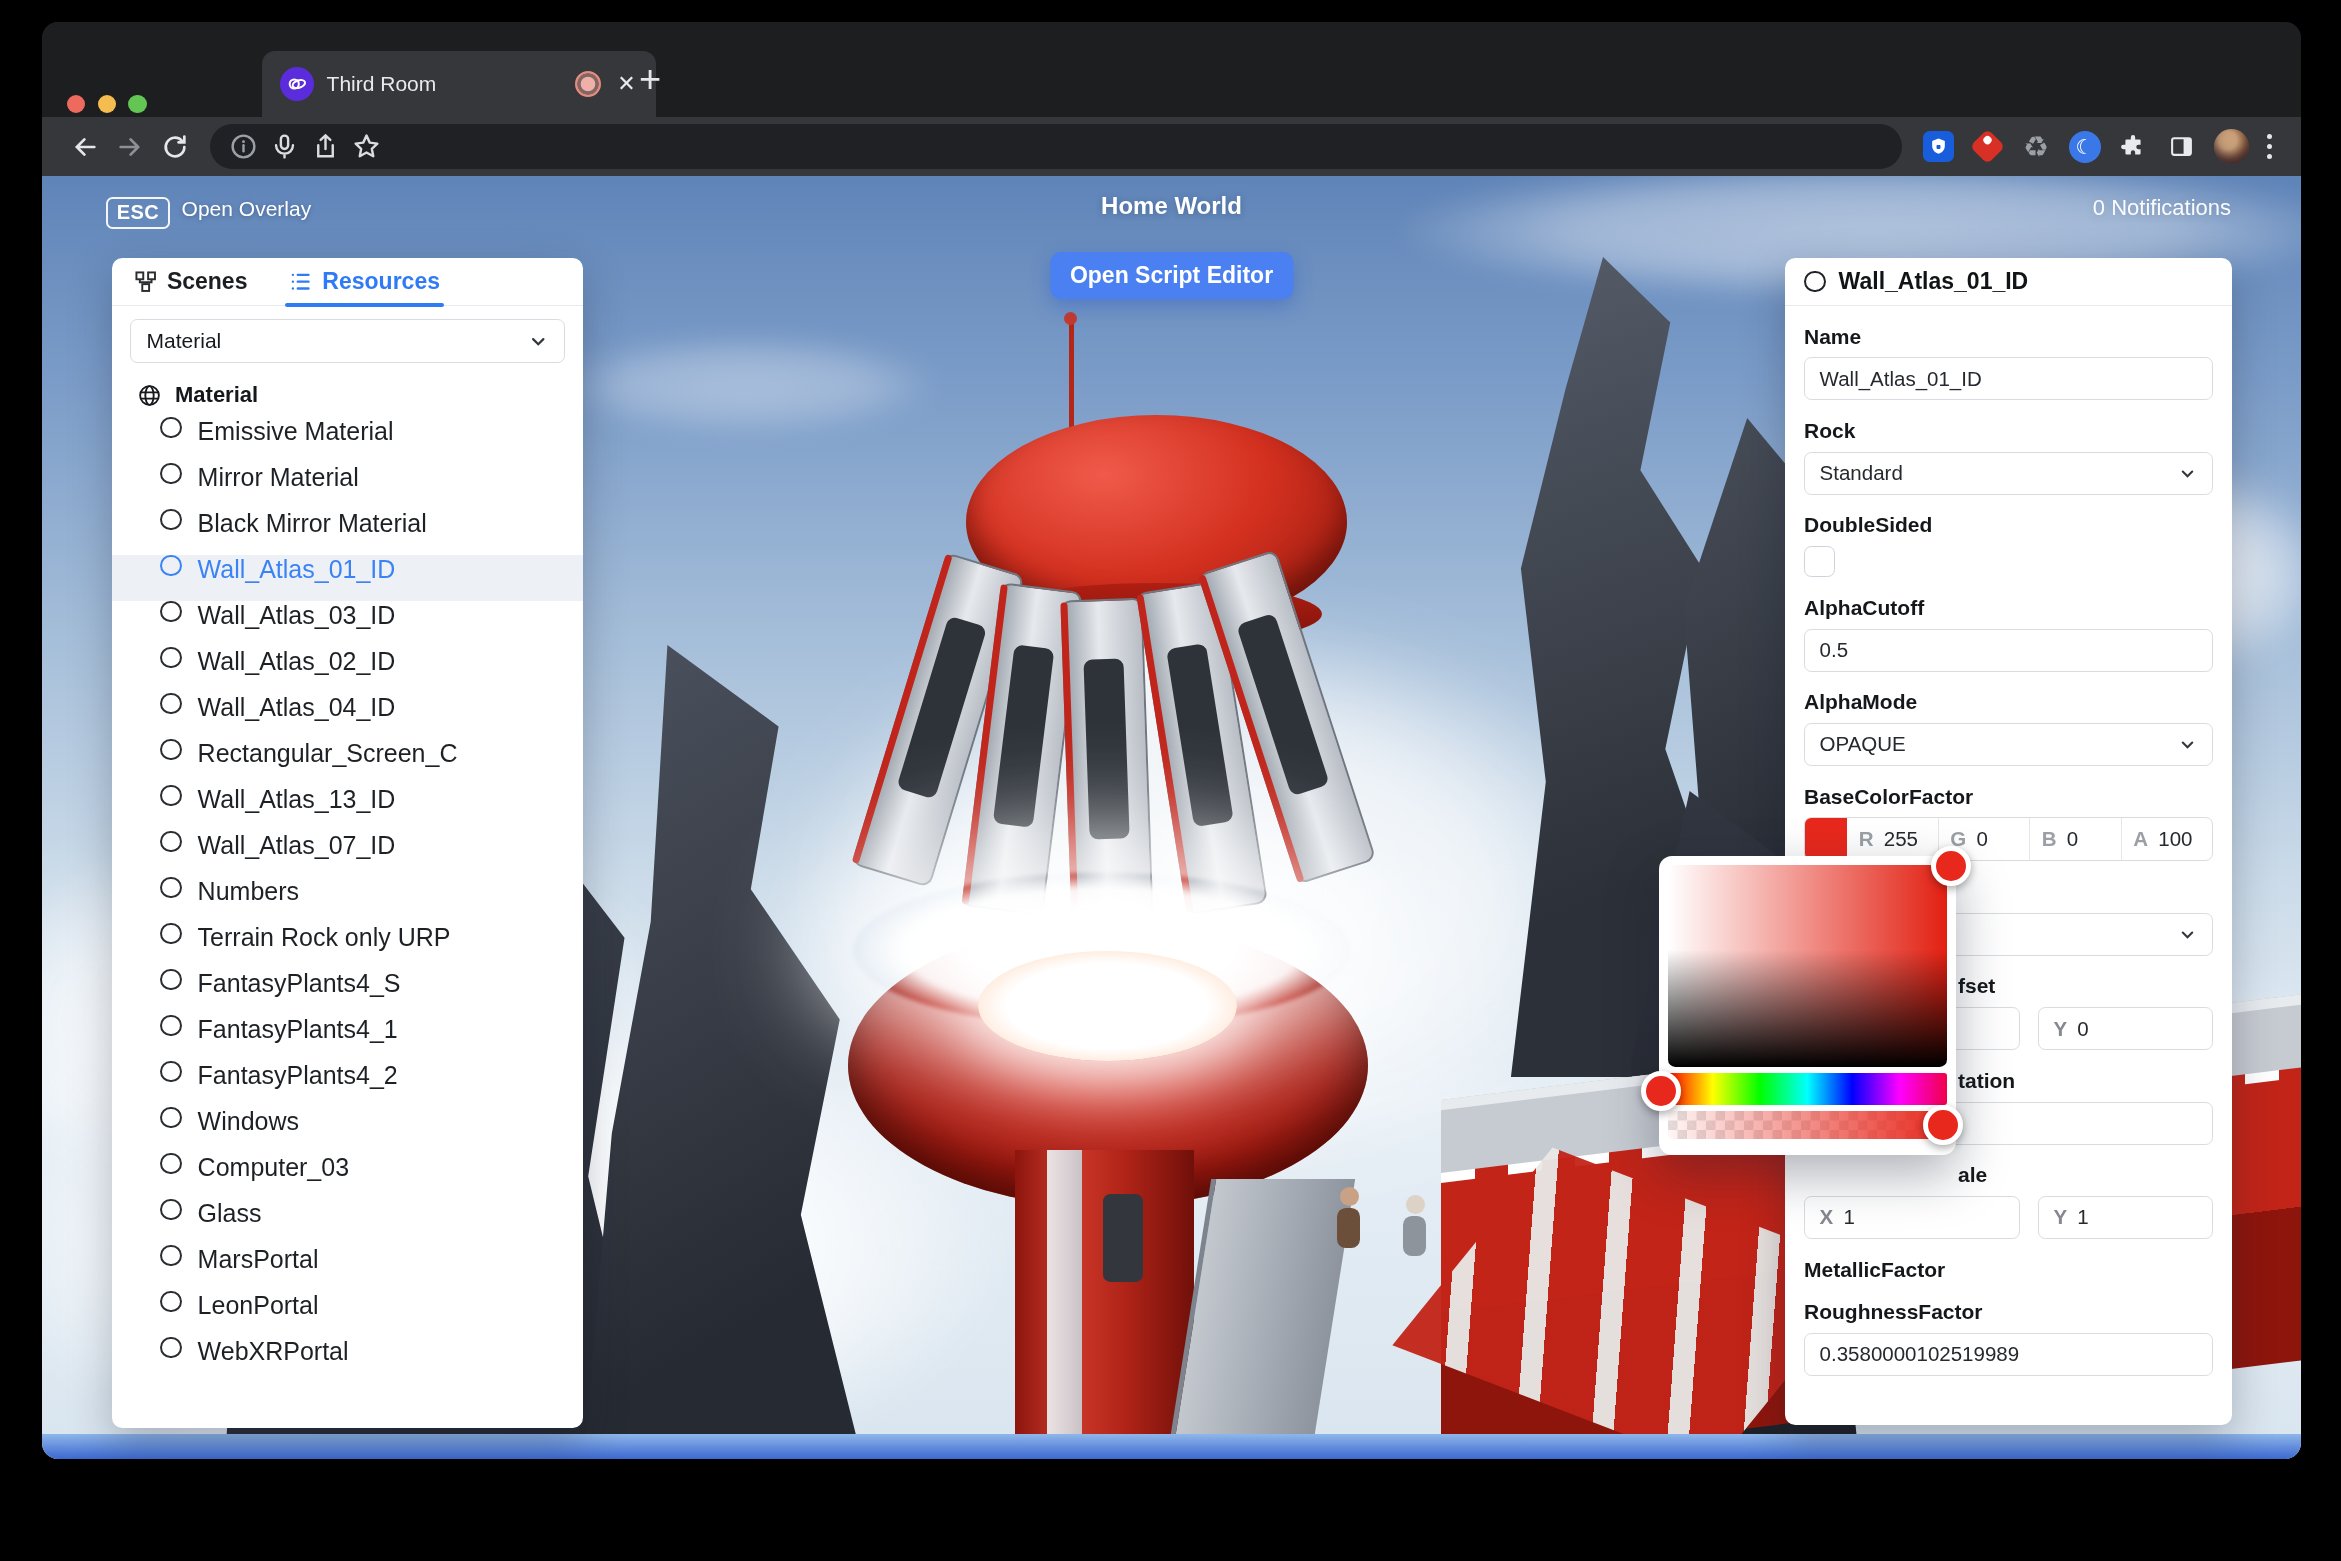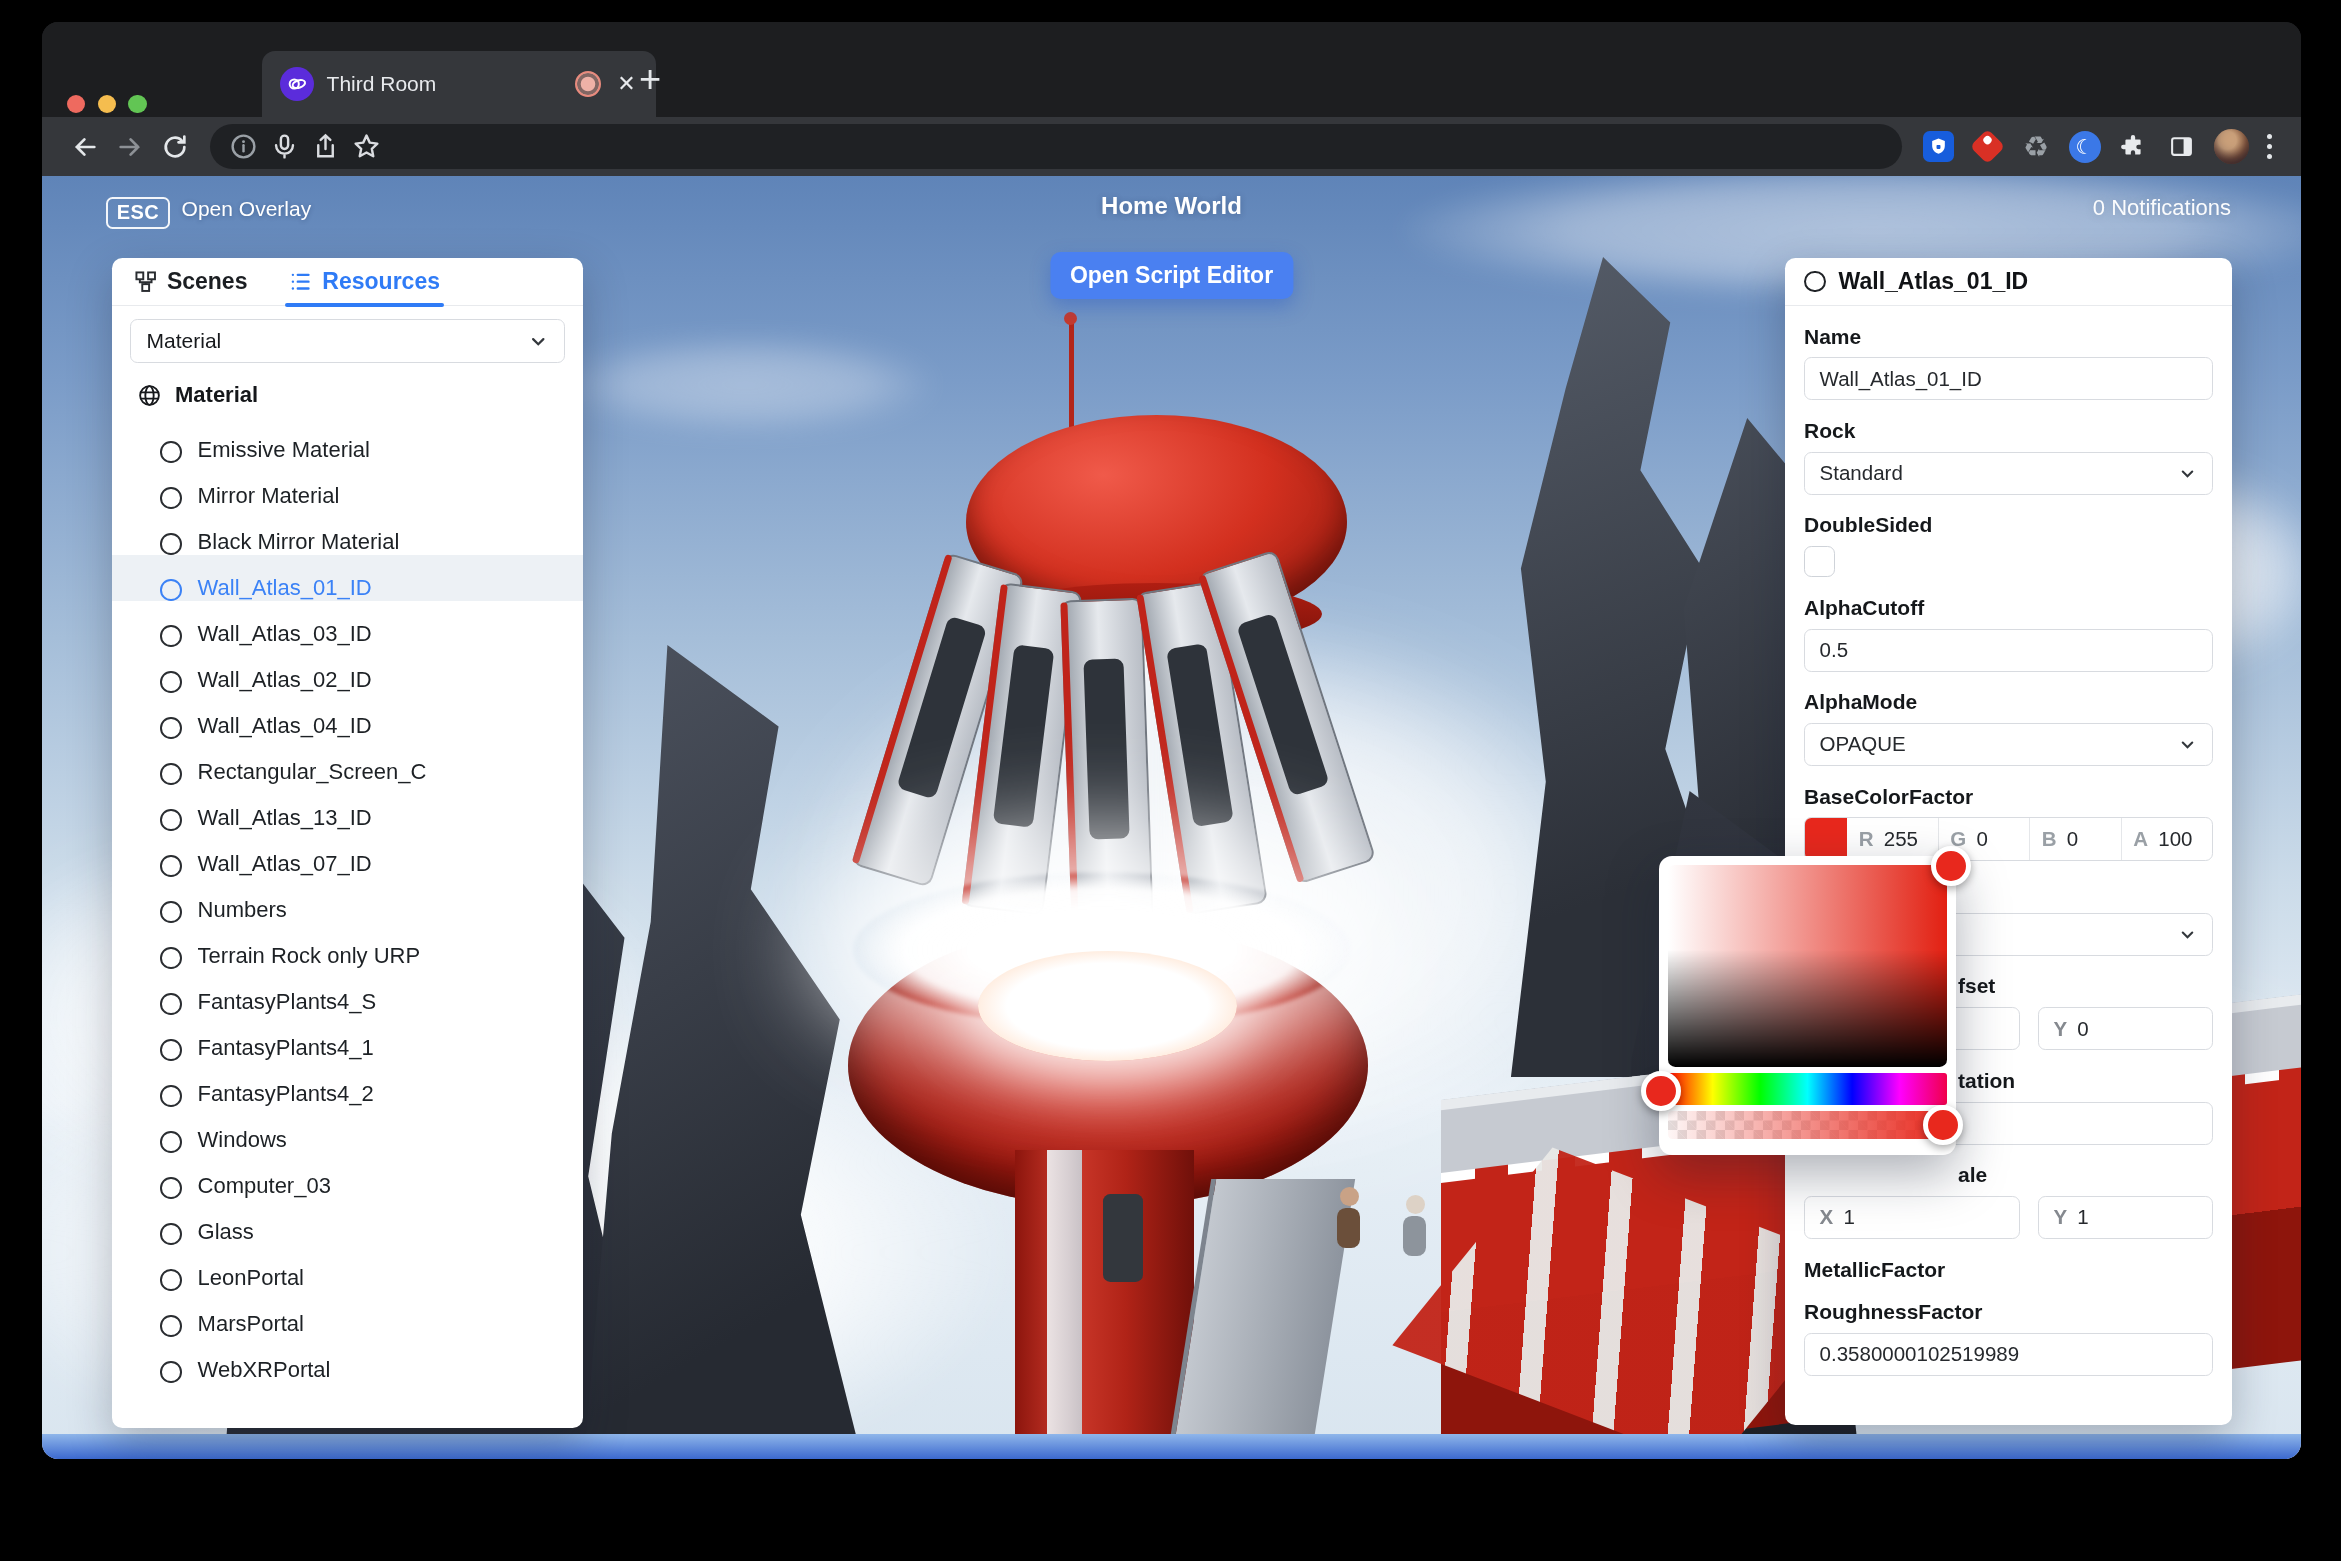--- a/index.html
+++ b/index.html
@@ -146,22 +146,22 @@
       color:#1b1e22;position:relative;height:100%;}
   .lp-tab.active{color:#2f7bf6;}
   .lp-tab.active::after{content:"";position:absolute;left:-4.4px;right:-4.4px;bottom:-1.5px;height:3.7px;
       background:#2f7bf6;border-radius:2.2px;}
   .lp-select{margin:13px 17.6px 5.9px;height:42px;border:1.5px solid #d8dbe0;border-radius:7.3px;
       display:flex;align-items:center;justify-content:space-between;padding:0 16px;
       font-size:21px;color:#17191c;flex:none;}
   .res-list{flex:1;overflow:hidden;padding-top:4.4px;}
   .res-head{display:flex;align-items:center;gap:13px;padding:8.8px 0 8.8px 25px;font-size:22px;
       font-weight:700;color:#15171a;}
-  .res-item{display:flex;align-items:flex-end;gap:16px;height:46px;padding-left:48px;
-      font-size:22px;color:#1d2125;}
+  .res-item{display:flex;align-items:flex-start;gap:16px;height:46px;padding-left:48px;
+      font-size:25px;color:#1d2125;}
   .res-item .ring{width:17.6px;height:17.6px;border-radius:50%;border:2.2px solid #2a2d31;flex:none;}
   .res-item.selected{background:#edf1f5;color:#3b82f6;}
   .res-item.selected .ring{border-color:#3b82f6;}
   .rp{left:1743px;top:82px;width:447px;height:1167px;}
   .rp-head{height:47px;display:flex;align-items:center;gap:13px;padding:0 19px;
       border-bottom:1.5px solid #e8eaed;font-size:23px;font-weight:700;color:#111316;}
   .rp-head .ring{width:17.6px;height:17.6px;border-radius:50%;border:2.2px solid #202327;flex:none;}
   .rp-body{padding:0 19px 19px;}
   .f-label{margin:17.6px 0 8.8px;font-size:21px;font-weight:700;color:#15181b;line-height:25px;}
   .f-label.frag{padding-left:154px;}
@@ -472,25 +472,25 @@
           <div class="res-item">
             <span class="ring"></span>
             <span>Computer_03</span>
           </div>
           <div class="res-item">
             <span class="ring"></span>
             <span>Glass</span>
           </div>
           <div class="res-item">
             <span class="ring"></span>
+            <span>MarsPortal</span>
+          </div>
+          <div class="res-item">
+            <span class="ring"></span>
             <span>LeonPortal</span>
-          </div>
-          <div class="res-item">
-            <span class="ring"></span>
-            <span>MarsPortal</span>
           </div>
           <div class="res-item">
             <span class="ring"></span>
             <span>WebXRPortal</span>
           </div>
         </div>
     </div>
 
     <div class="panel rp">
       <div class="rp-head">

